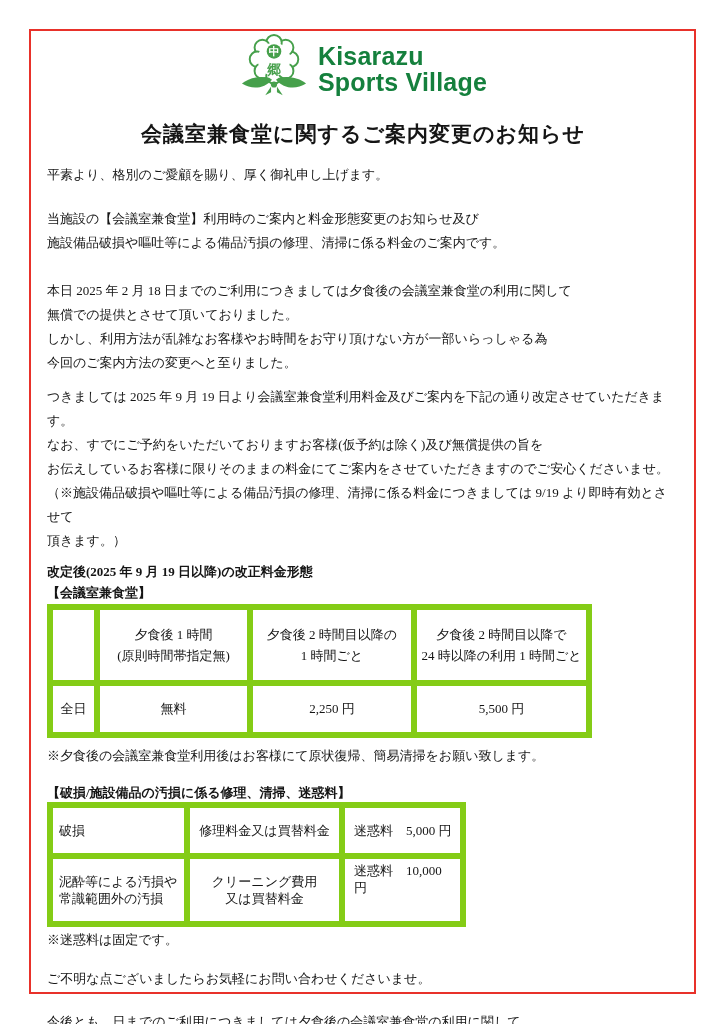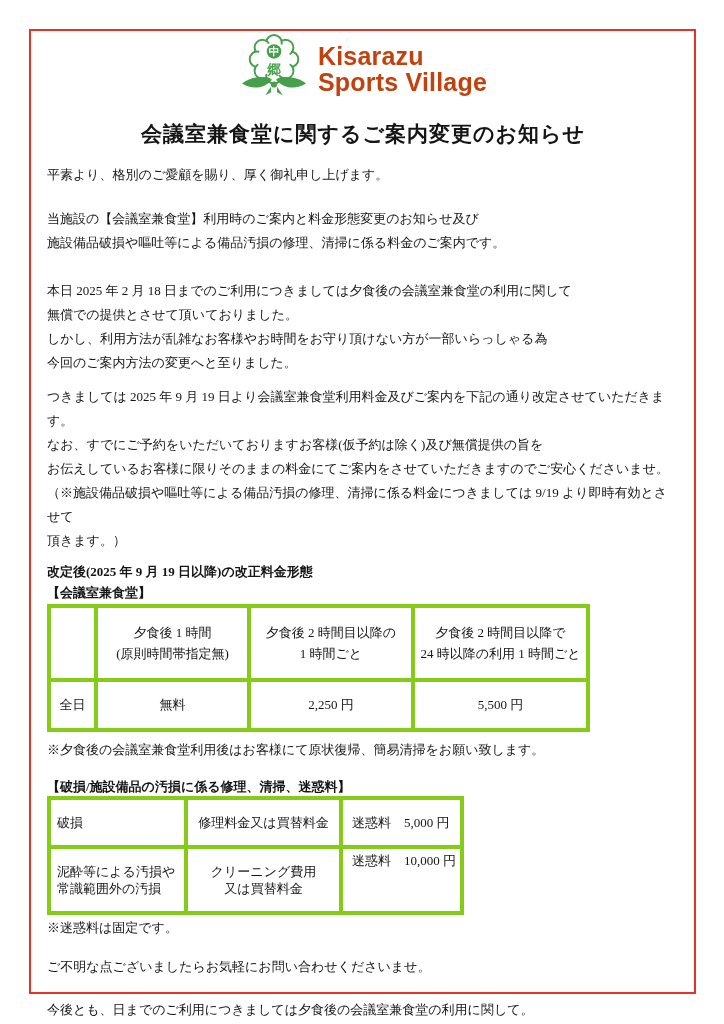--- a/index.html
+++ b/index.html
@@ -11,36 +11,36 @@
   .page { position:relative; width:724px; height:1024px; background:#fff; overflow:hidden; }
   .frame {
     position:absolute; left:29px; top:29px; width:667px; height:965px;
     border:2px solid #e8312a; box-sizing:border-box;
     padding:2px 15px 0 16px;
   }
   
   .logo-row { display:flex; justify-content:center; align-items:center; gap:9px; margin-top:2px; height:68px; }
   .brand {
     font-family:"Liberation Sans","DejaVu Sans",sans-serif;
-    font-weight:bold; color:#c2410c; font-size:25px; line-height:1.06; letter-spacing:0.2px;
+    font-weight:bold; color:#15803d; font-size:25px; line-height:1.06; letter-spacing:0.2px;
   }
   
   .doc-title { margin-top:18px; text-align:center; font-weight:bold; font-size:21px; line-height:26px; letter-spacing:1px; }
   
   .line { font-size:13px; line-height:24px; }
   .salutation { margin-top:36px; }
   .greeting   { margin-top:16px; }
   .p1 { margin-top:20px; }
   .p2 { margin-top:24px; }
   .p3 { margin-top:10px; }
   .sec-heading   { margin-top:8px; font-weight:bold; font-size:13px; line-height:22px; }
   .sec-subheading{ font-weight:bold; font-size:13px; line-height:20px; }
   
   table { border-collapse:collapse; table-layout:fixed; font-size:13px; }
-  td { border:4px solid #84cc16; text-align:center; vertical-align:middle; padding:14px 4px; box-sizing:border-box; }
+  td { border:6px solid #84cc16; text-align:center; vertical-align:middle; padding:14px 4px; box-sizing:border-box; }
   .pre { white-space:pre-line; }
   .t1 { margin-top:1px; width:539px; }
   .t1 .hdr td { line-height:21px; height:48px; }
   .t1 .data td { height:27px; }
   .note1 { margin-top:6px; }
   .damage-heading { margin-top:16px; font-weight:bold; font-size:13px; line-height:18px; }
   .t2 { width:413px; }
   .t2 td { line-height:17px; }
   .t2 .r1 td { height:26px; }
   .t2 .r2 td { height:38px; }

